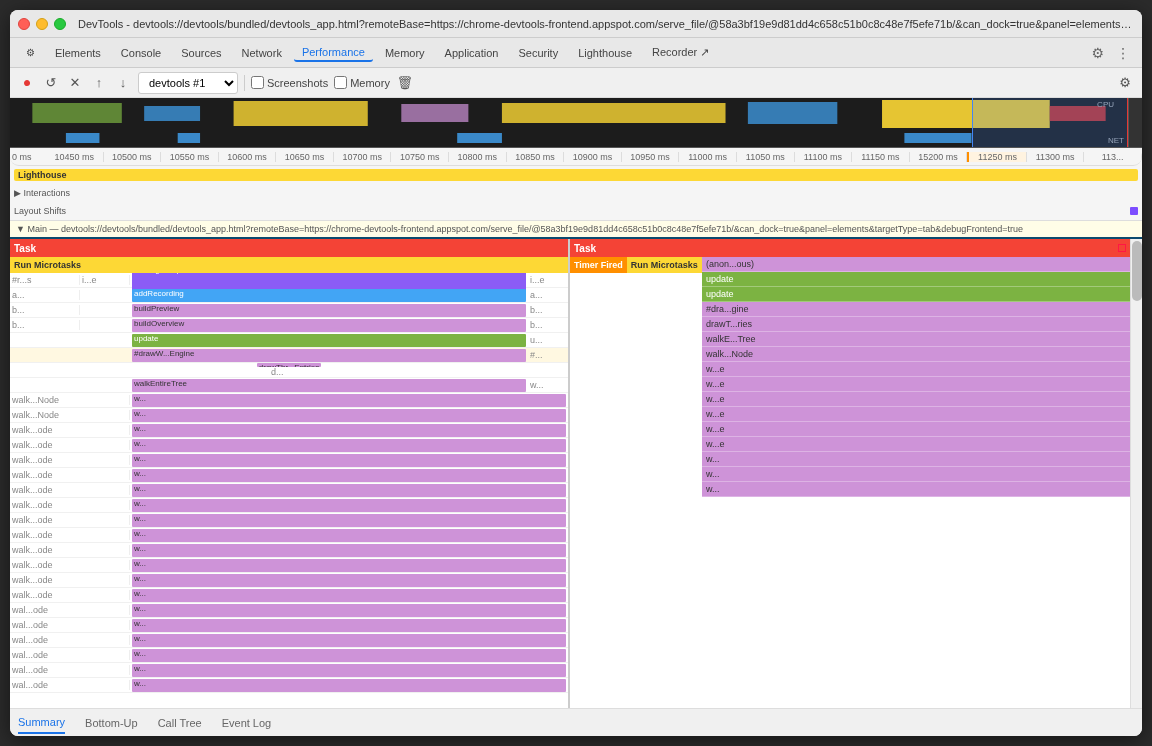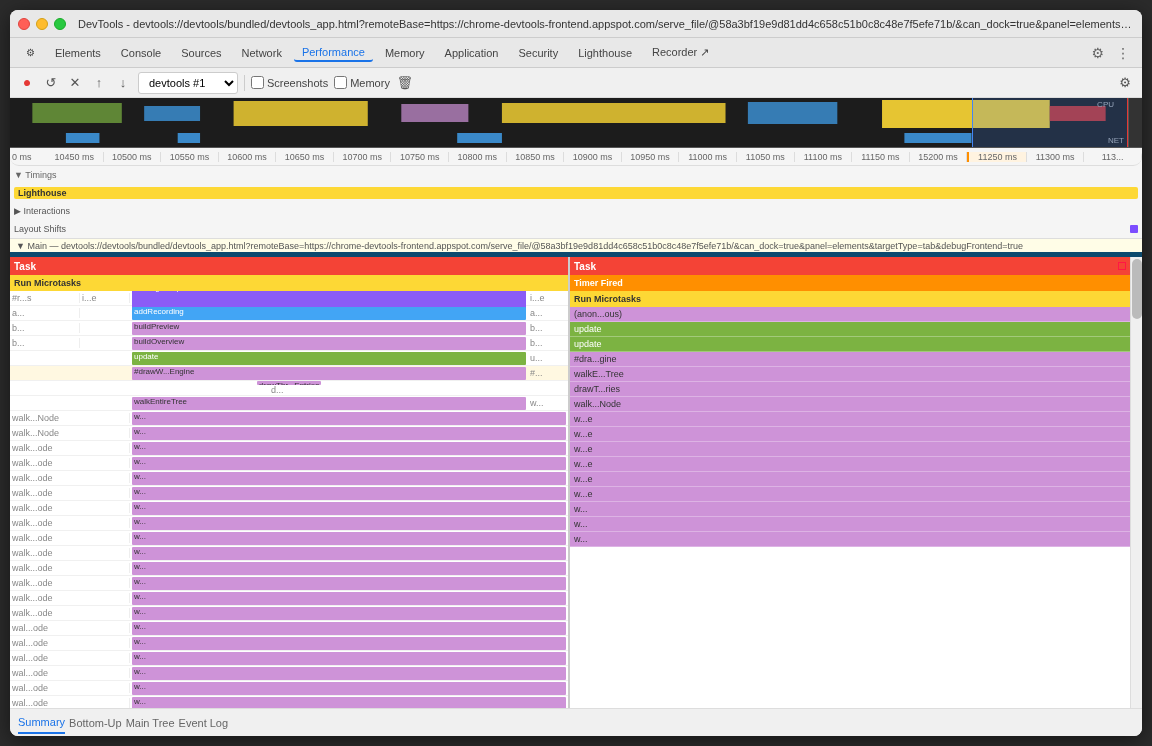--- a/index.html
+++ b/index.html
@@ -107,21 +107,21 @@
       color: #666;
       text-align: center;
       border-right: 1px solid #ddd;
       display: flex;
       align-items: center;
       justify-content: center;
     }
     .url-bar {
       height: 18px;
       background: #fffde7;
-      border-bottom: 5px solid #0c4a6e;
+      border-bottom: 2px solid #0c4a6e;
       font-size: 9px;
       color: #555;
       padding: 0 6px;
       display: flex;
       align-items: center;
       white-space: nowrap;
       overflow: hidden;
       flex-shrink: 0;
     }
     .flame-left {
@@ -148,21 +148,21 @@
       cursor: pointer;
     }
     
     .bottom-tabs {
       height: 28px;
       background: #f0f0f0;
       border-top: 1px solid #ddd;
       display: flex;
       align-items: center;
       padding: 0 8px;
-      gap: 4px;
+      gap: 20px;
       flex-shrink: 0;
     }
     .bottom-tab {
       font-size: 11px;
       color: #666;
       cursor: pointer;
       padding: 4px 0;
     }
     .bottom-tab.active {
       color: #1a73e8;
@@ -288,23 +288,20 @@
       <div class="ruler-tick">11100 ms</div>
       <div class="ruler-tick">11150 ms</div>
       <div class="ruler-tick">15200 ms</div>
       <div class="ruler-tick" style="background:#fff3e0;border-left:2px solid #ff8f00;">11250 ms</div>
       <div class="ruler-tick">11300 ms</div>
       <div class="ruler-tick">113...</div>
     </div>
   </div>
 
   <div class="timings-section">
-    <div class="timings-row">
-      <span style="font-size:9px;color:#666;">▼ Timings</span>
-    </div>
     <div style="height:18px;position:relative;">
       <div style="position:absolute;left:4px;top:3px;right:4px;height:12px;background:#fdd835;border-radius:2px;display:flex;align-items:center;padding:0 4px;">
         <span style="font-size:9px;font-weight:bold;color:#333;">Lighthouse</span>
       </div>
     </div>
     <div class="timings-row">
       <span style="font-size:9px;color:#555;">▶ Interactions</span>
     </div>
     <div class="timings-row">
       <span style="font-size:9px;color:#555;">Layout Shifts</span>
@@ -463,33 +460,33 @@
       </div>
     </div>
 
     <div class="right-panel">
 
       <div style="height:18px;background:#f44336;display:flex;align-items:center;padding:0 4px;font-size:10px;font-weight:bold;color:white;flex-shrink:0;">
         <span>Task</span>
         <div style="margin-left:auto;width:8px;height:8px;background:#f44336;border:1px solid #ff1744;"></div>
       </div>
 
-      <div style="flex:1;overflow:hidden;display:flex;flex-direction:column;background:#fff;position:relative;">
+      <div style="flex:1;overflow:hidden;display:flex;flex-direction:row;background:#fff;position:relative;">
 
         <div style="height:16px;background:#ff8f00;display:flex;align-items:center;padding:0 4px;font-size:9px;color:#fff;font-weight:bold;flex-shrink:0;">Timer Fired</div>
 
         <div style="height:16px;background:#fdd835;display:flex;align-items:center;padding:0 4px;font-size:9px;color:#333;font-weight:bold;flex-shrink:0;">Run Microtasks</div>
 
         <div style="flex:1;overflow-y:auto;overflow-x:hidden;">
           <div style="height:15px;background:#ce93d8;border-bottom:1px solid rgba(255,255,255,0.3);display:flex;align-items:center;padding:0 4px;font-size:9px;color:#333;">(anon...ous)</div>
           <div style="height:15px;background:#7cb342;border-bottom:1px solid rgba(255,255,255,0.3);display:flex;align-items:center;padding:0 4px;font-size:9px;color:#fff;">update</div>
           <div style="height:15px;background:#7cb342;border-bottom:1px solid rgba(255,255,255,0.3);display:flex;align-items:center;padding:0 4px;font-size:9px;color:#fff;">update</div>
           <div style="height:15px;background:#ce93d8;border-bottom:1px solid rgba(255,255,255,0.3);display:flex;align-items:center;padding:0 4px;font-size:9px;color:#333;">#dra...gine</div>
+          <div style="height:15px;background:#ce93d8;border-bottom:1px solid rgba(255,255,255,0.3);display:flex;align-items:center;padding:0 4px;font-size:9px;color:#333;">drawT...ries</div>
           <div style="height:15px;background:#ce93d8;border-bottom:1px solid rgba(255,255,255,0.3);display:flex;align-items:center;padding:0 4px;font-size:9px;color:#333;">walkE...Tree</div>
-          <div style="height:15px;background:#ce93d8;border-bottom:1px solid rgba(255,255,255,0.3);display:flex;align-items:center;padding:0 4px;font-size:9px;color:#333;">drawT...ries</div>
           <div style="height:15px;background:#ce93d8;border-bottom:1px solid rgba(255,255,255,0.3);display:flex;align-items:center;padding:0 4px;font-size:9px;color:#333;">walk...Node</div>
 
           <div style="height: 15px; background: rgb(206, 147, 216); border-bottom: 1px solid rgba(255, 255, 255, 0.3); display: flex; align-items: center; padding: 0px 4px; font-size: 9px; color: rgb(51, 51, 51);">w...e</div>
             <div style="height: 15px; background: rgb(206, 147, 216); border-bottom: 1px solid rgba(255, 255, 255, 0.3); display: flex; align-items: center; padding: 0px 4px; font-size: 9px; color: rgb(51, 51, 51);">w...e</div>
             <div style="height: 15px; background: rgb(206, 147, 216); border-bottom: 1px solid rgba(255, 255, 255, 0.3); display: flex; align-items: center; padding: 0px 4px; font-size: 9px; color: rgb(51, 51, 51);">w...e</div>
             <div style="height: 15px; background: rgb(206, 147, 216); border-bottom: 1px solid rgba(255, 255, 255, 0.3); display: flex; align-items: center; padding: 0px 4px; font-size: 9px; color: rgb(51, 51, 51);">w...e</div>
             <div style="height: 15px; background: rgb(206, 147, 216); border-bottom: 1px solid rgba(255, 255, 255, 0.3); display: flex; align-items: center; padding: 0px 4px; font-size: 9px; color: rgb(51, 51, 51);">w...e</div>
             <div style="height: 15px; background: rgb(206, 147, 216); border-bottom: 1px solid rgba(255, 255, 255, 0.3); display: flex; align-items: center; padding: 0px 4px; font-size: 9px; color: rgb(51, 51, 51);">w...e</div>
             <div style="height: 15px; background: rgb(206, 147, 216); border-bottom: 1px solid rgba(255, 255, 255, 0.3); display: flex; align-items: center; padding: 0px 4px; font-size: 9px; color: rgb(51, 51, 51);">w...</div>
             <div style="height: 15px; background: rgb(206, 147, 216); border-bottom: 1px solid rgba(255, 255, 255, 0.3); display: flex; align-items: center; padding: 0px 4px; font-size: 9px; color: rgb(51, 51, 51);">w...</div>
@@ -499,16 +496,16 @@
     </div>
 
     <div style="width:12px;background:#f0f0f0;border-left:1px solid #ddd;flex-shrink:0;">
       <div style="width:10px;height:60px;background:#bbb;border-radius:5px;margin:2px auto;"></div>
     </div>
   </div>
 
   <div class="bottom-tabs">
     <div class="bottom-tab active">Summary</div>
     <div class="bottom-tab">Bottom-Up</div>
-    <div class="bottom-tab">Main Tree</div>
+    <div class="bottom-tab">Call Tree</div>
     <div class="bottom-tab">Event Log</div>
   </div>
 </div>
 
 </body></html>

